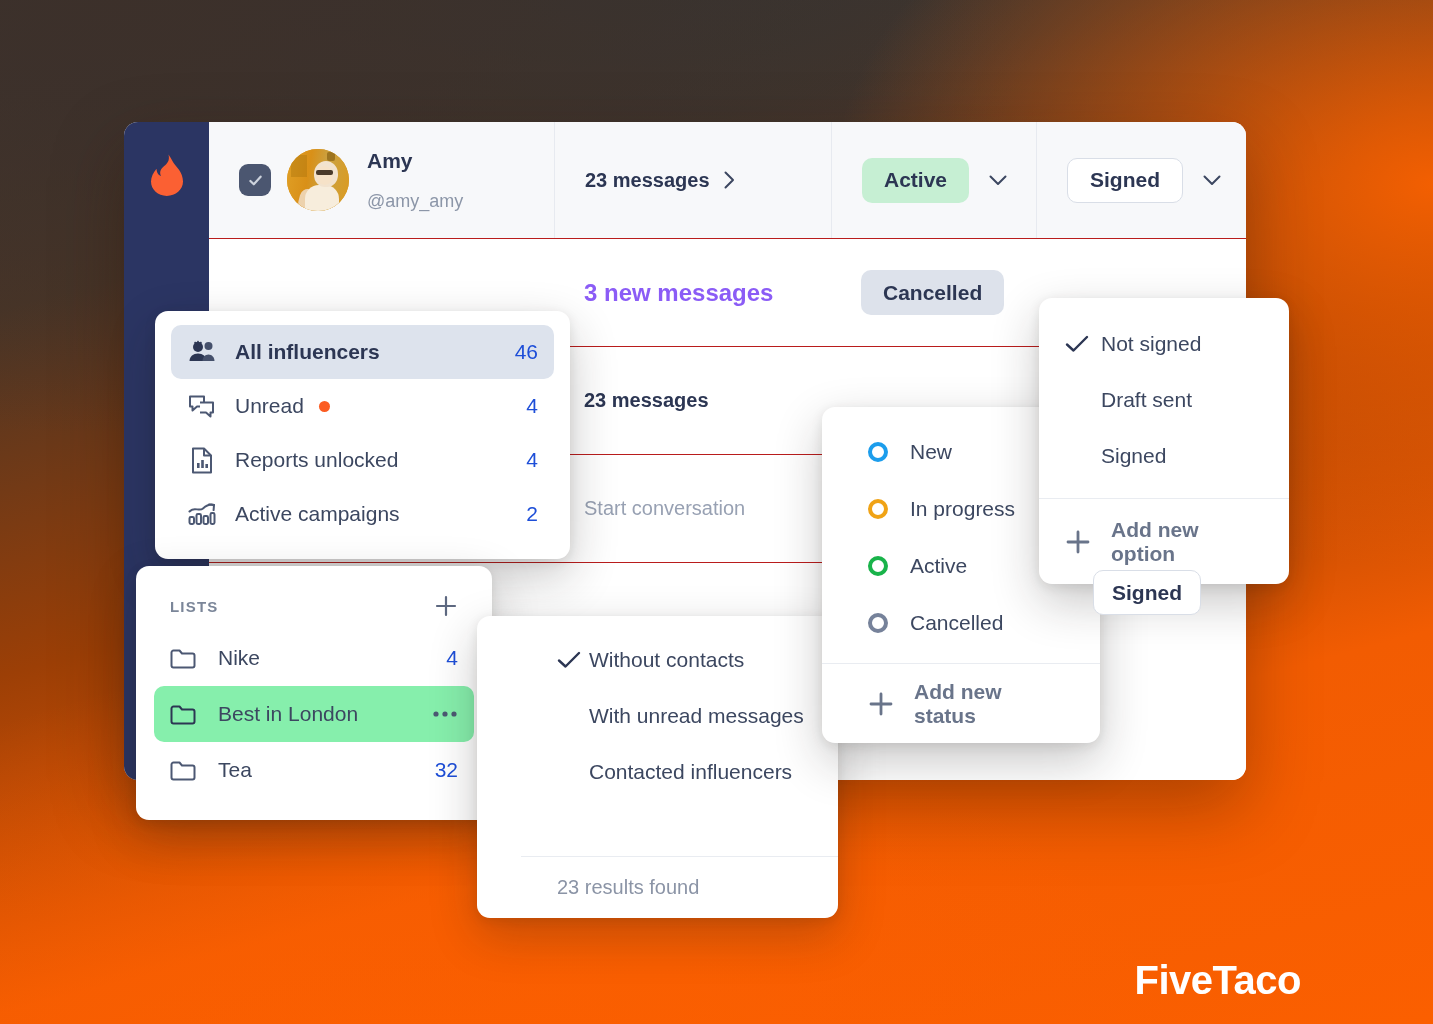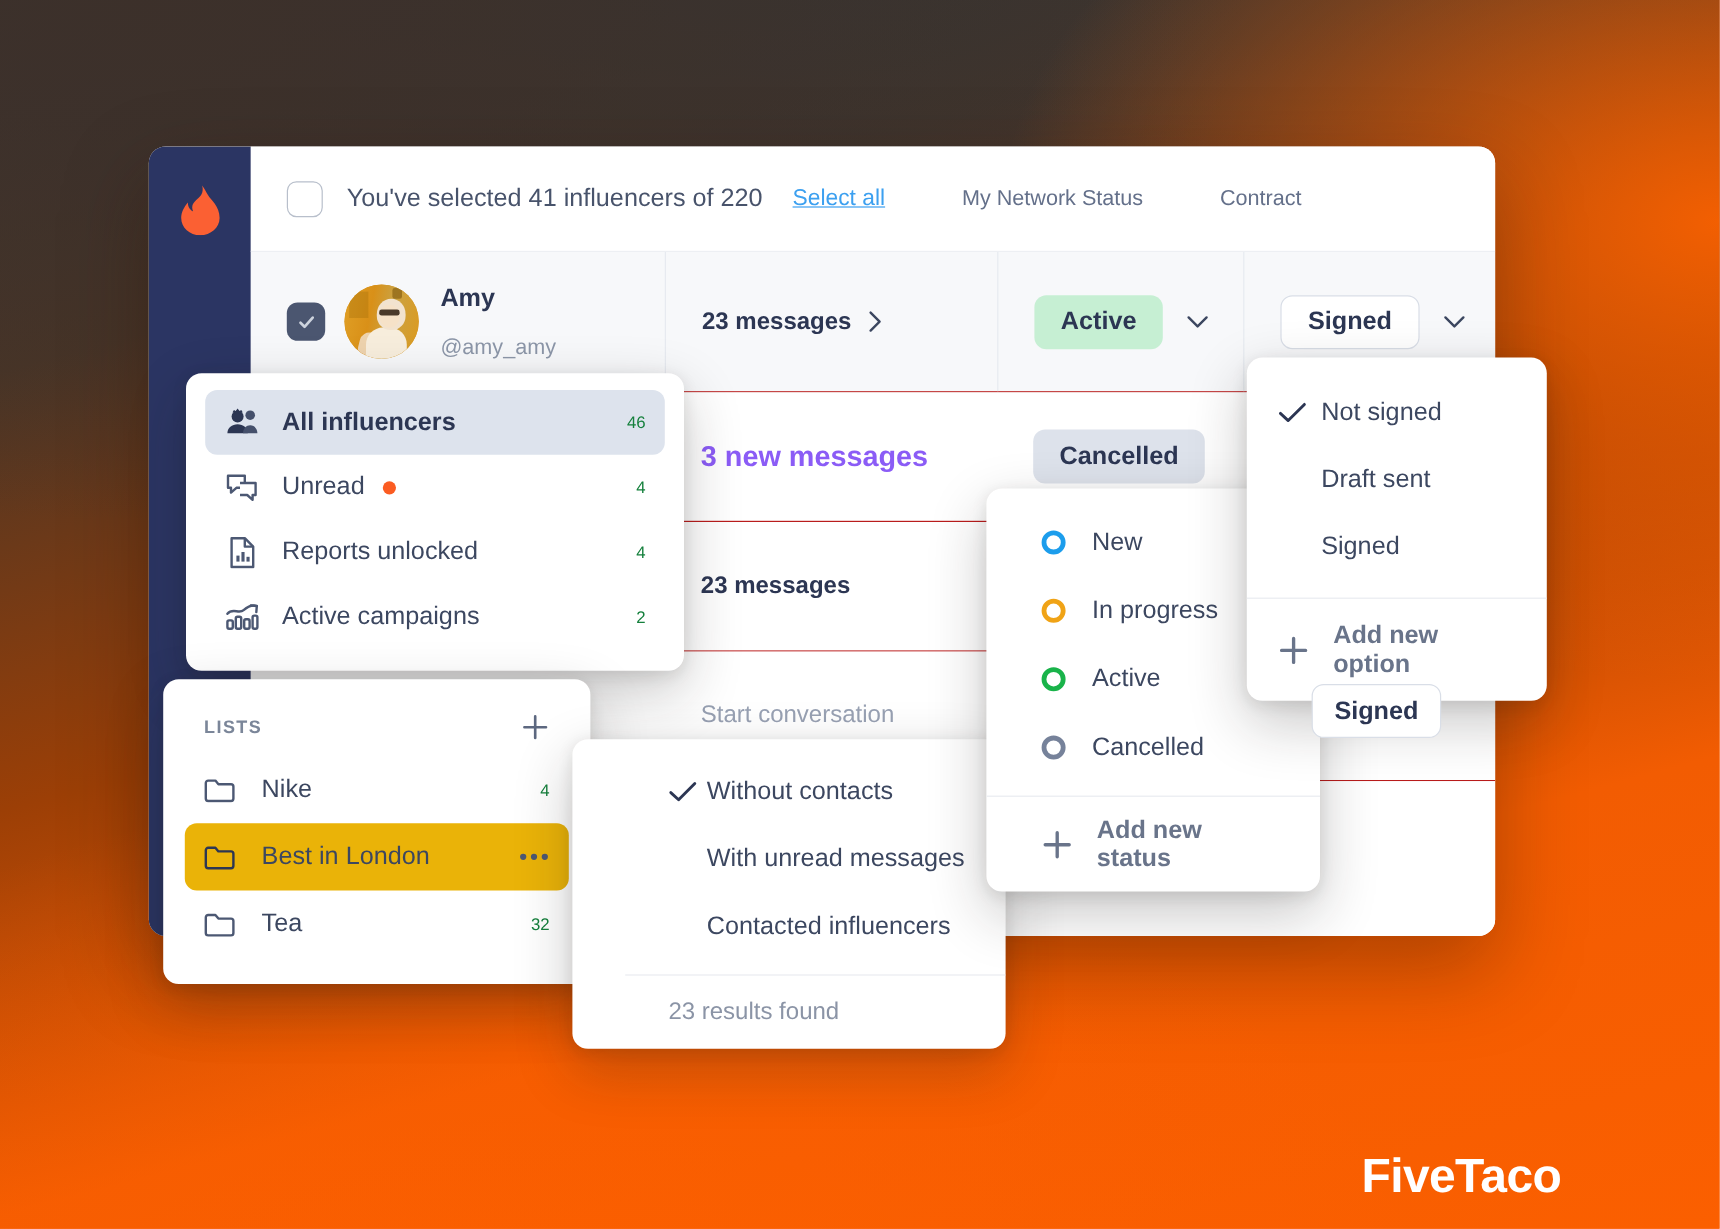--- a/index.html
+++ b/index.html
@@ -152,52 +152,52 @@
     background: #ffffff;
     border-radius: 13px;
     box-shadow: 0 18px 48px rgba(30,26,24,0.24), 0 3px 12px rgba(30,26,24,0.10);
     overflow: hidden;
   }
   .p-item {
     display: flex; align-items: center;
     font-size: 21px; color: #3C4760;
     white-space: nowrap;
   }
-  .p-count { margin-left: auto; font-size: 14px; color: #15803d; }
+  .p-count { margin-left: auto; font-size: 21px; color: #1d4ed8; }
 
   
   .panel-nav { left: 155px; top: 311px; width: 415px; padding: 14px 16px 18px 16px; }
   .nav-item { height: 54px; padding: 0 16px; border-radius: 10px; justify-content: space-between; }
   .nav-item.sel { background: #DDE3ED; }
   .nav-ico { width: 30px; flex: 0 0 30px; display:flex; align-items:center; justify-content:center; margin-right: 18px; }
   .nav-label { font-size: 21px; color: #3C4760; }
   .nav-item.sel .nav-label { font-weight: bold; color: #2C3653; }
   .dot-unread { width: 11px; height: 11px; border-radius: 50%; background: #FB5C22; margin-left: 15px; }
 
   
   .panel-lists { left: 136px; top: 566px; width: 356px; padding: 16px 18px 22px 18px; }
   .lists-head { display: flex; align-items: center; height: 48px; padding: 0 16px; }
   .lists-title { font-size: 15px; font-weight: bold; letter-spacing: 1.2px; color: #7B8699; }
   .plus-btn { margin-left: auto; display:flex; }
   .list-item { height: 56px; padding: 0 16px; border-radius: 10px; }
-  .list-item.sel { background: #eab308; }
+  .list-item.sel { background: #86efac; }
   .list-ico { width: 30px; flex: 0 0 30px; margin-right: 18px; display:flex; align-items:center; }
   .dots-ico { margin-left: auto; display:flex; }
 
   
   .panel-filters { left: 477px; top: 616px; width: 361px; padding-left: 44px; }
   .filters-body { padding: 16px 0 12px 0; }
   .filter-item { height: 56px; padding: 0 28px 0 36px; }
   .filter-check { width: 32px; flex: 0 0 32px; display:flex; align-items:center; }
   .filter-label { font-size: 21px; color: #3C4760; }
   .filters-foot {
     border-top: 1px solid #E9ECF1;
     height: 62px; display: flex; align-items: center;
     padding: 0 36px;
-    font-size: 20px; color: #8B94A6;
+    font-size: 20px; color: #8B94A6; margin-top: 44px;
   }
 
   
   .panel-status { left: 822px; top: 407px; width: 278px; }
   .status-body { padding: 16px 0 12px 0; }
   .status-item { height: 57px; padding: 0 22px 0 46px; }
   .ring { width: 20px; height: 20px; border-radius: 50%; border: 4px solid #888; flex: 0 0 20px; margin-right: 22px; }
   .status-label { font-size: 21px; color: #3C4760; text-align: center; }
   .status-foot {
     border-top: 1px solid #E9ECF1;
@@ -240,27 +240,20 @@
   <div class="rail">
     <span class="flame">
       <svg viewBox="0 0 34 42" width="34" height="42" aria-hidden="true">
         <path d="M18.5 0.5c1.6 6.6-1.6 9.1-4.3 11.6-2.9 2.7-5.2 5.3-3.3 9.9 0 0-4.2-1.3-4.4-7.3C3.4 18.4 1 23 1 27.6 1 35.6 8 42 16.8 42S33 35.6 33 27.6c0-9.8-7.4-15.1-9.7-19.1-1.7-2.9-3.4-6.1-4.8-8z" fill="#FB6033"></path>
       </svg>
     </span>
   </div>
 
   <div class="app-main">
 
-    <div class="topbar">
-      <div class="chk-empty"></div>
-      <div class="topbar-title">You've selected 41 influencers of 220</div>
-      <a class="topbar-link" href="#">Select all</a>
-      <div class="topbar-tab tab-network">My Network Status</div>
-      <div class="topbar-tab tab-contract">Contract</div>
-    </div>
 
     <div class="rows">
 
       <div class="row row-1">
         <div class="cell c-who">
           <div class="chk-on">
             <svg viewBox="0 0 20 20" aria-hidden="true">
                 <path d="M4 10.5l4 4 8-9" stroke="#CDD3DD" stroke-width="2.6" fill="none" stroke-linecap="round" stroke-linejoin="round"></path>
               </svg>
           </div>

